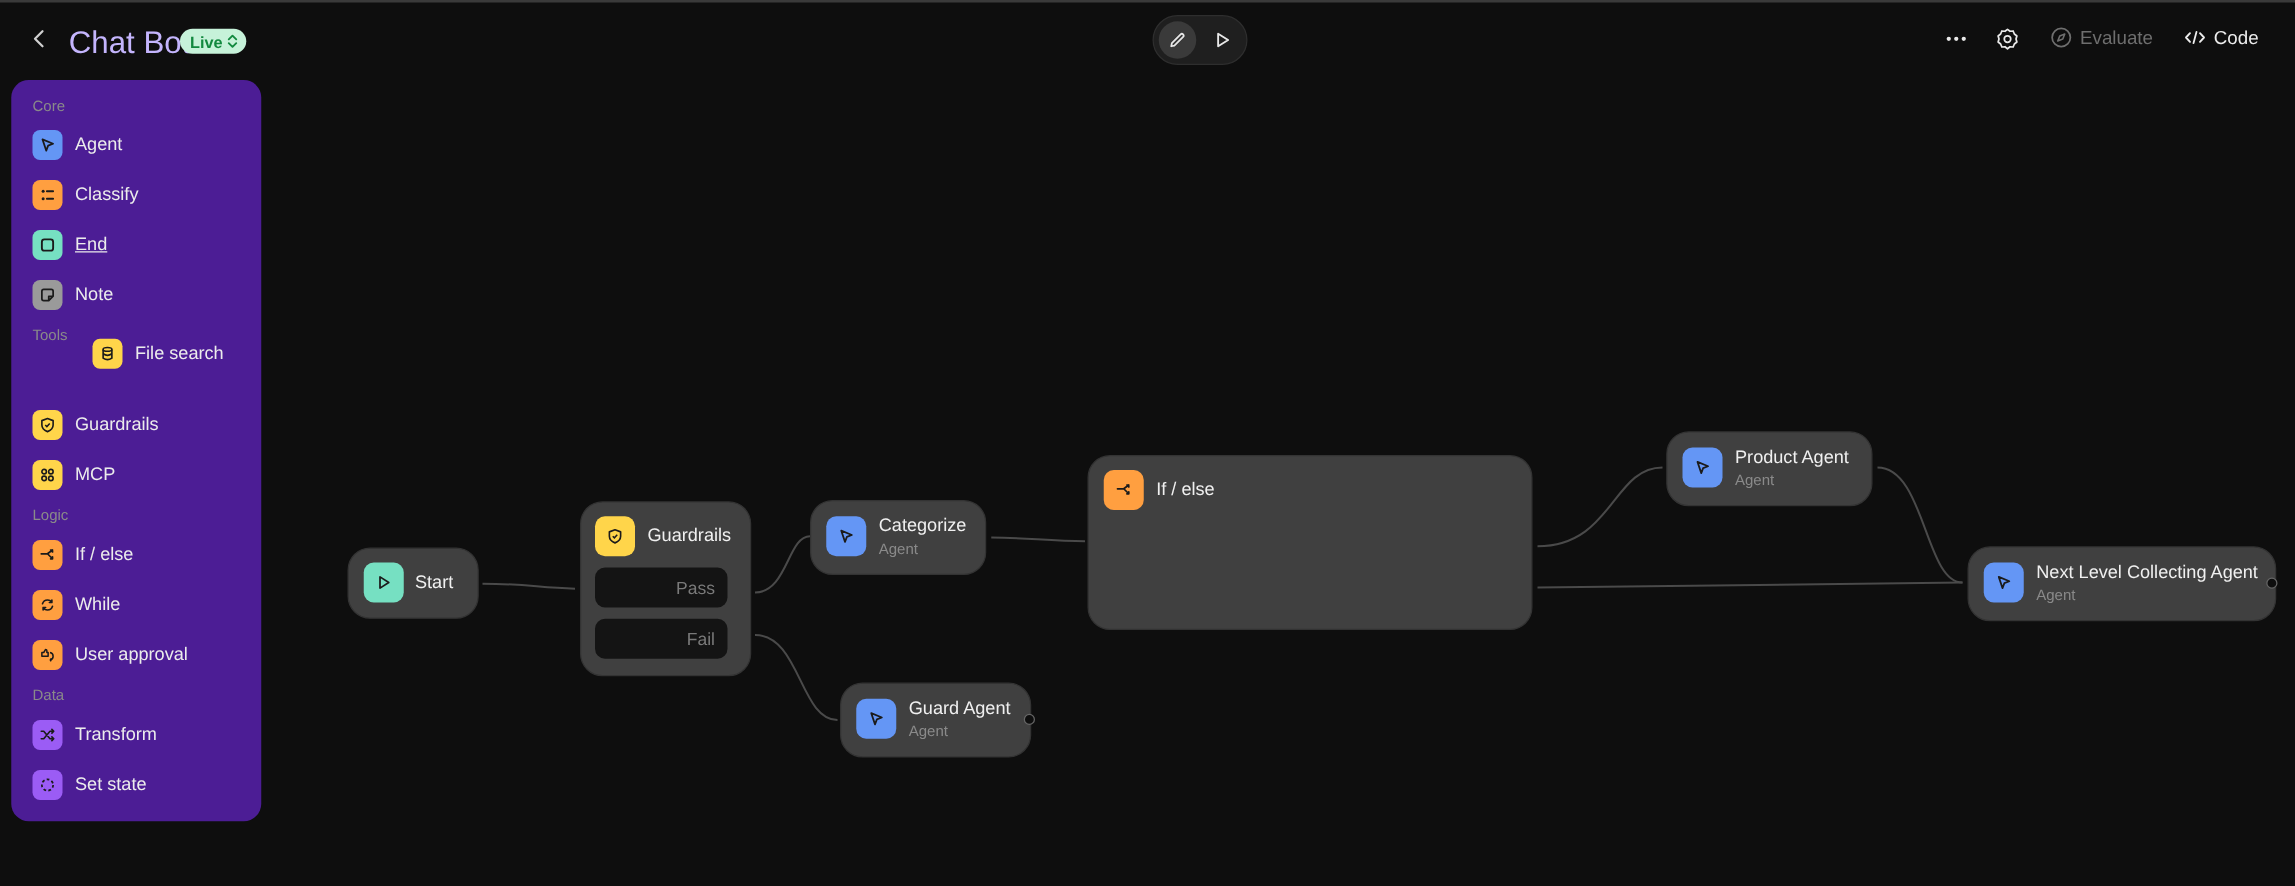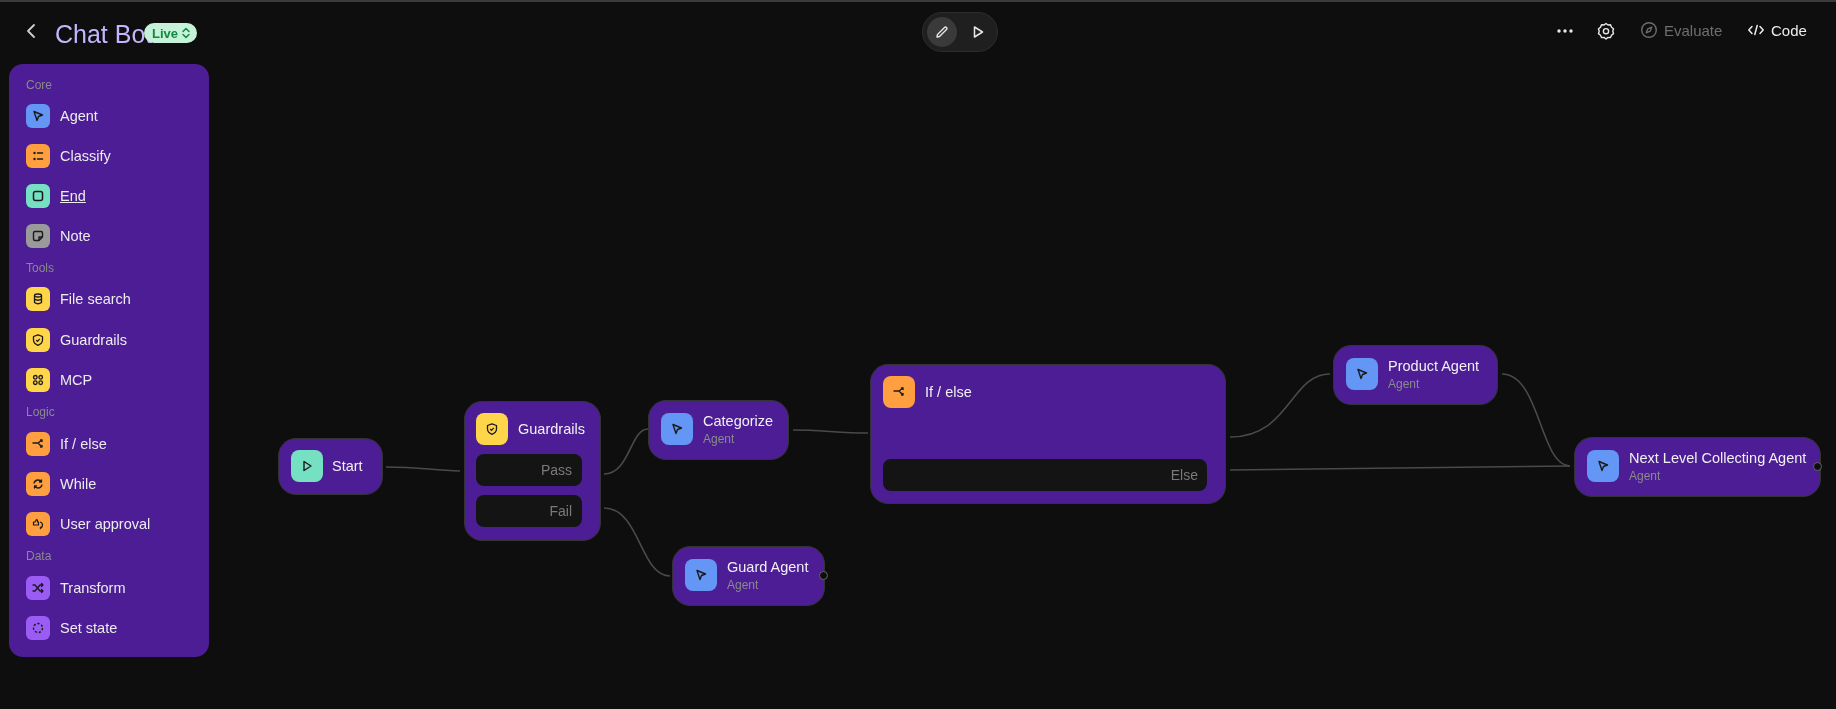--- a/index.html
+++ b/index.html
@@ -13,21 +13,21 @@
   .mode .btn{position:absolute;top:4px;width:30px;height:30px;border-radius:15px;display:flex;align-items:center;justify-content:center;cursor:pointer;}
   .mode .edit{left:4px;background:#3a3a3a;}
   .mode .play{left:40px;}
   .act{position:absolute;display:flex;align-items:center;gap:6px;font-size:15px;cursor:pointer;}
   .sidebar{position:absolute;left:9px;top:64px;width:200px;height:593px;background:#4c1d95;border-radius:14px;}
   .sec{position:absolute;left:17px;font-size:12px;color:#8a8a8a;}
   .item{position:absolute;left:17px;height:26px;display:flex;align-items:center;gap:10px;font-size:14.5px;color:#ececec;cursor:grab;}
   .ico{width:24px;height:24px;border-radius:6px;display:flex;align-items:center;justify-content:center;}
   .blue{background:#6496f5;} .orange{background:#ff9f40;} .teal{background:#76e0c2;} .gray{background:#9a9a9a;} .yellow{background:#ffd54a;} .purple{background:#9b5cf5;}
   .edges{position:absolute;left:0;top:0;}
-  .node{position:absolute;background:#4c1d95;border:1.5px solid #333;border-radius:18px;box-sizing:border-box;cursor:pointer;}
+  .node{position:absolute;background:#404040;border:1.5px solid #333;border-radius:18px;box-sizing:border-box;cursor:pointer;}
   .nico{position:absolute;width:32px;height:32px;border-radius:8px;display:flex;align-items:center;justify-content:center;}
   .ntitle{position:absolute;font-size:14.5px;color:#f0f0f0;white-space:nowrap;}
   .nsub{position:absolute;font-size:12px;color:#8a8a8a;}
   .slot{position:absolute;background:#141414;border-radius:8px;color:#7a7a7a;font-size:14px;display:flex;align-items:center;box-sizing:border-box;}
   .handle{position:absolute;width:9px;height:9px;border-radius:50%;border:1.5px solid #666;background:#0e0e0e;box-sizing:border-box;}
 </style>
 </head>
 <body>
 
 <div class="topline"></div>
@@ -118,21 +118,21 @@
   <div class="item" style="top:159px;">
     <span class="ico gray">
         <svg width="14" height="14" viewBox="0 0 14 14">
           <path d="M2.5 4 Q2.5 2.5 4 2.5 H10 Q11.5 2.5 11.5 4 V8 L8 11.5 H4 Q2.5 11.5 2.5 10 Z M8 11.5 V8 H11.5" stroke="#1b1b1b" stroke-width="1.4" fill="none" stroke-linejoin="round"></path>
         </svg>
       </span>
     <span>Note</span>
   </div>
 
   <div class="sec" style="top:197px;">Tools</div>
-  <div class="item" style="top:222px;">
+  <div class="item" style="top:206px;margin-left:48px;">
     <span class="ico yellow">
         <svg width="14" height="14" viewBox="0 0 14 14">
           <ellipse cx="7" cy="3.5" rx="3.5" ry="1.5" stroke="#1b1b1b" stroke-width="1.3" fill="none"></ellipse>
           <path d="M3.5 3.5 V10.5 Q7 13 10.5 10.5 V3.5 M3.5 7 Q7 9.5 10.5 7" stroke="#1b1b1b" stroke-width="1.3" fill="none"></path>
         </svg>
       </span>
     <span>File search</span>
   </div>
   <div class="item" style="top:263px;">
     <span class="ico yellow">
@@ -254,21 +254,20 @@
 </div>
 <div class="handle" style="left:819px;top:571px;"></div>
 
 <div class="node" style="left:870px;top:364px;width:356px;height:140px;">
   <div class="nico orange" style="left:12px;top:11px;">
       <svg width="14" height="14" viewBox="0 0 14 14">
         <path d="M2 6 H7 L11 3 M7 6 L11 10 M9.5 3 H11 V4.5 M9.5 10 H11 V8.5" stroke="#1b1b1b" stroke-width="1.4" fill="none" stroke-linecap="round" stroke-linejoin="round"></path>
       </svg>
     </div>
   <div class="ntitle" style="left:54px;top:19px;">If / else</div>
-  <div class="slot" style="left:12px;top:94px;width:324px;height:32px;justify-content:flex-end;padding-right:9px;">Else</div>
 </div>
 
 <div class="node" style="left:1333px;top:345px;width:165px;height:60px;">
   <div class="nico blue" style="left:12px;top:12px;">
       <svg width="14" height="14" viewBox="0 0 14 14">
         <path d="M3 2.5 L11.5 6 L7.5 7.5 L6 11.5 Z" stroke="#1b1b1b" stroke-width="1.4" fill="none" stroke-linejoin="round"></path>
       </svg>
     </div>
   <div class="ntitle" style="left:54px;top:12px;">Product Agent</div>
   <div class="nsub" style="left:54px;top:31px;">Agent</div>

